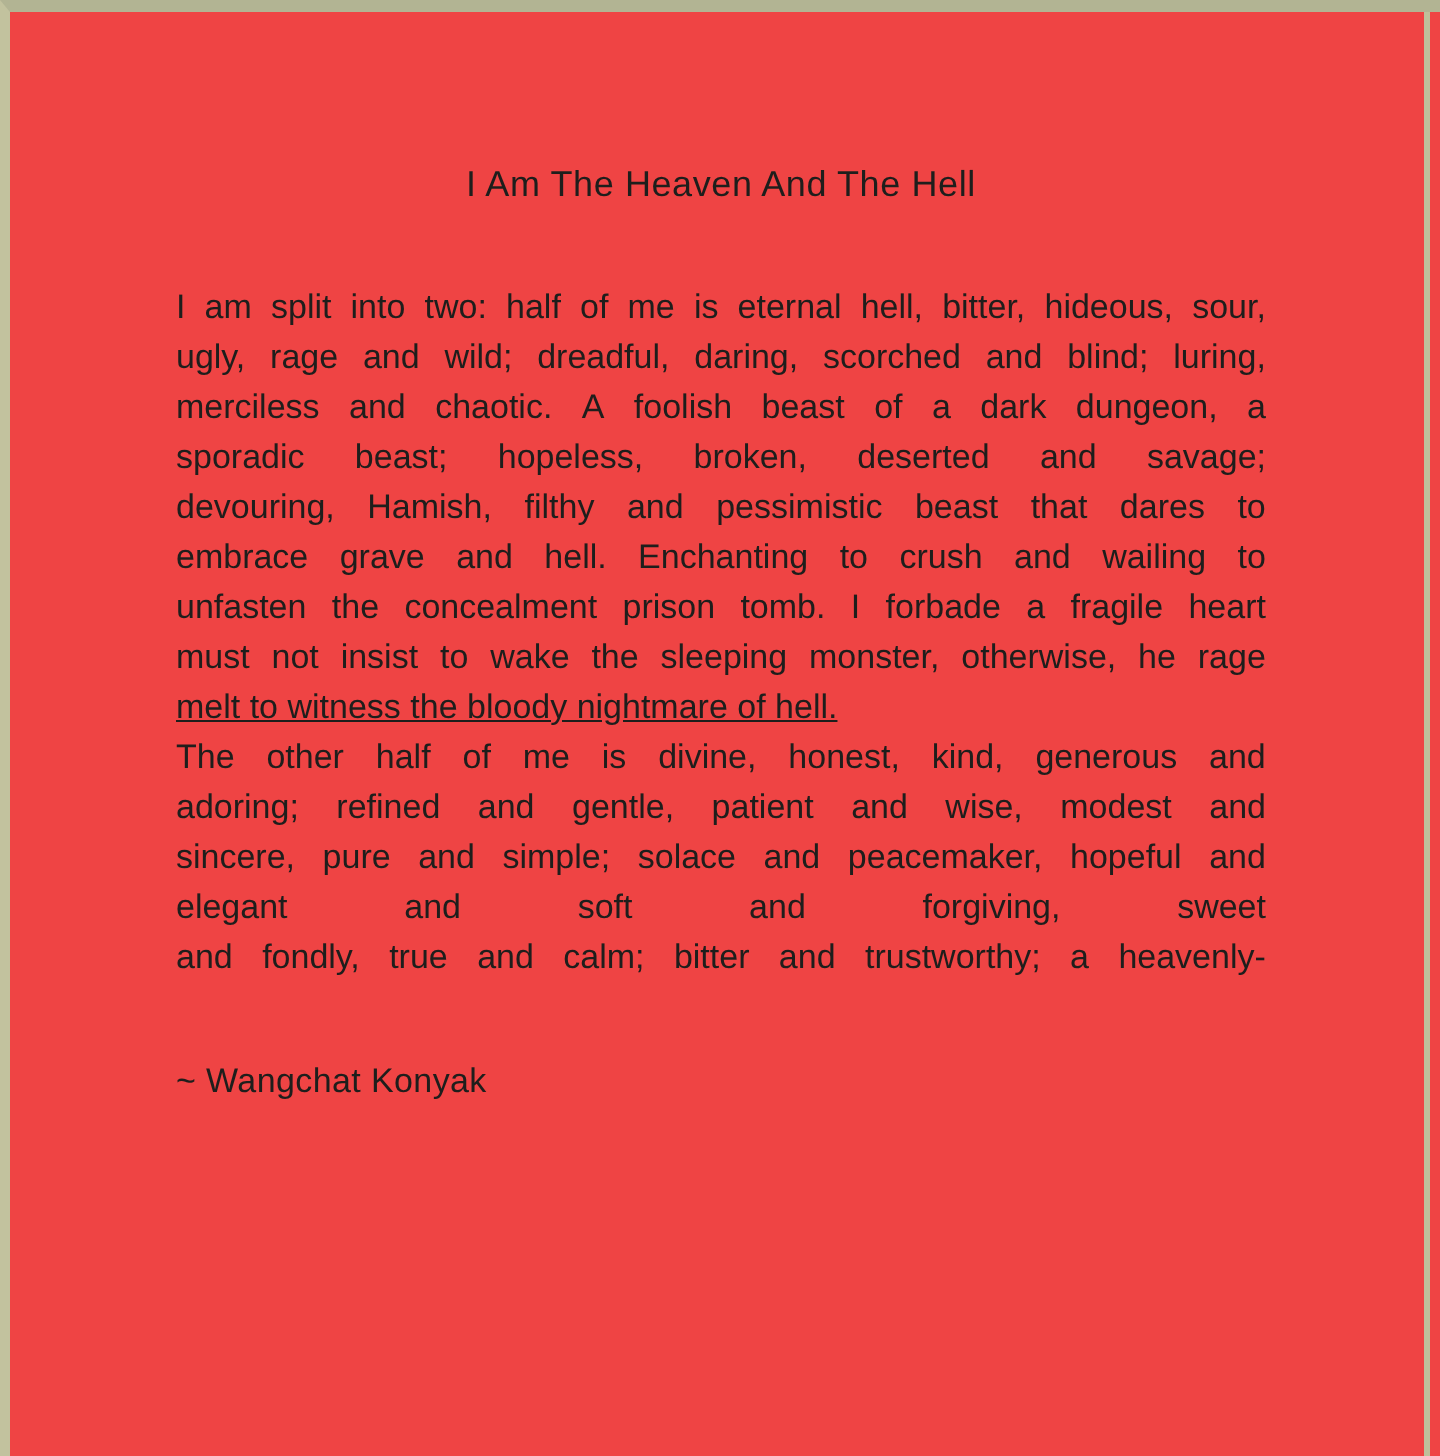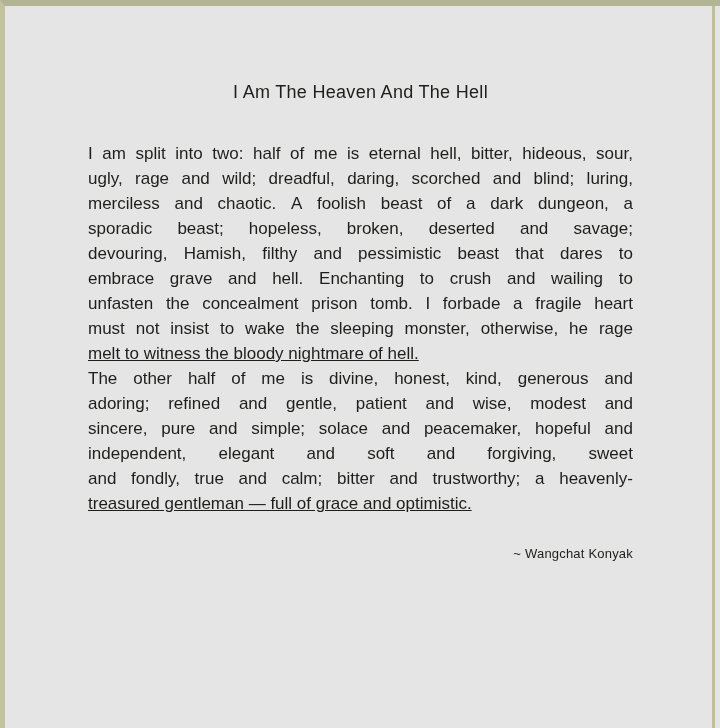--- a/index.html
+++ b/index.html
@@ -5,21 +5,21 @@
   html, body {
     margin: 0;
     padding: 0;
     background: #edefc3;
   }
   .page {
     position: relative;
     width: 720px;
     height: 728px;
     box-sizing: border-box;
-    background: #e5e5e5;
+    background: #ef4444;
     border-top: 6px solid #b2b493;
     border-left: 5px solid #c2c29e;
     overflow: hidden;
     font-family: "Liberation Sans", "DejaVu Sans", sans-serif;
     color: #1e1e1c;
   }
   .right-edge-line {
     position: absolute;
     top: 0;
     right: 5px;
@@ -49,24 +49,24 @@
     white-space: nowrap;
   }
   .pline span { white-space: pre; }
   .pline.last {
     display: block;
     text-align: left;
     white-space: normal;
     text-decoration: underline;
   }
   .signature {
-    text-align: right;
-    font-size: 13px;
+    text-align: left;
+    font-size: 17px;
     line-height: 25px;
-    margin-top: 25px;
+    margin-top: 37px;
     letter-spacing: 0.2px;
   }
 </style>
 </head>
 <body>
 
 <div class="page">
   <div class="right-edge-line"></div>
 
   <div class="content">
@@ -205,39 +205,37 @@
           <span>pure</span>
           <span>and</span>
           <span>simple;</span>
           <span>solace</span>
           <span>and</span>
           <span>peacemaker,</span>
           <span>hopeful</span>
           <span>and</span>
         </div>
       <div class="pline">
-          <span>independent,</span>
           <span>elegant</span>
           <span>and</span>
           <span>soft</span>
           <span>and</span>
           <span>forgiving,</span>
           <span>sweet</span>
         </div>
       <div class="pline">
           <span>and</span>
           <span>fondly,</span>
           <span>true</span>
           <span>and</span>
           <span>calm;</span>
           <span>bitter</span>
           <span>and</span>
           <span>trustworthy;</span>
           <span>a</span>
           <span>heavenly-</span>
         </div>
-      <div class="pline last">treasured gentleman — full of grace and optimistic.</div>
     </div>
 
     <div class="signature">~ Wangchat Konyak</div>
 
   </div>
 </div>
 
 </body></html>

